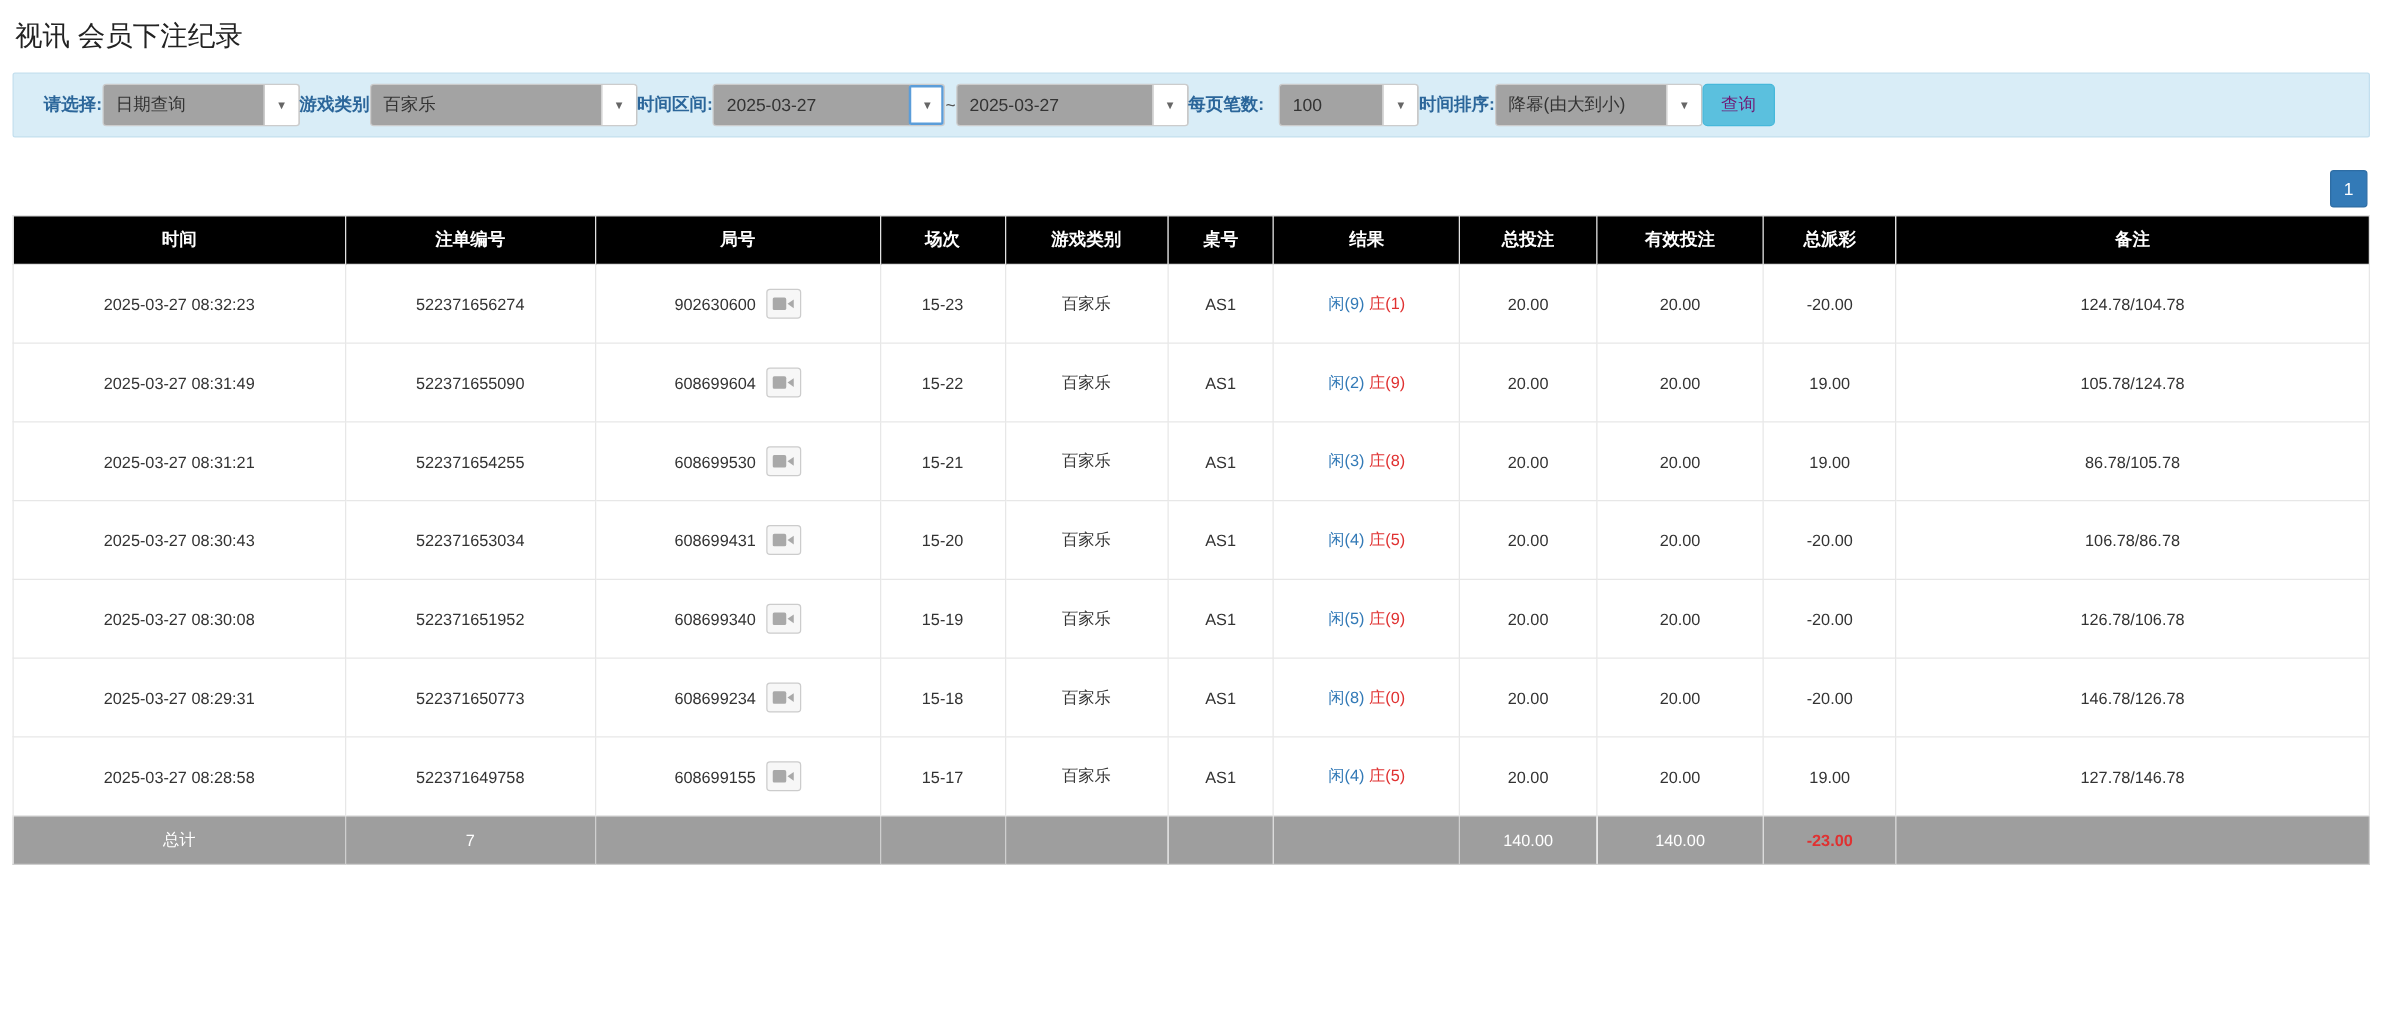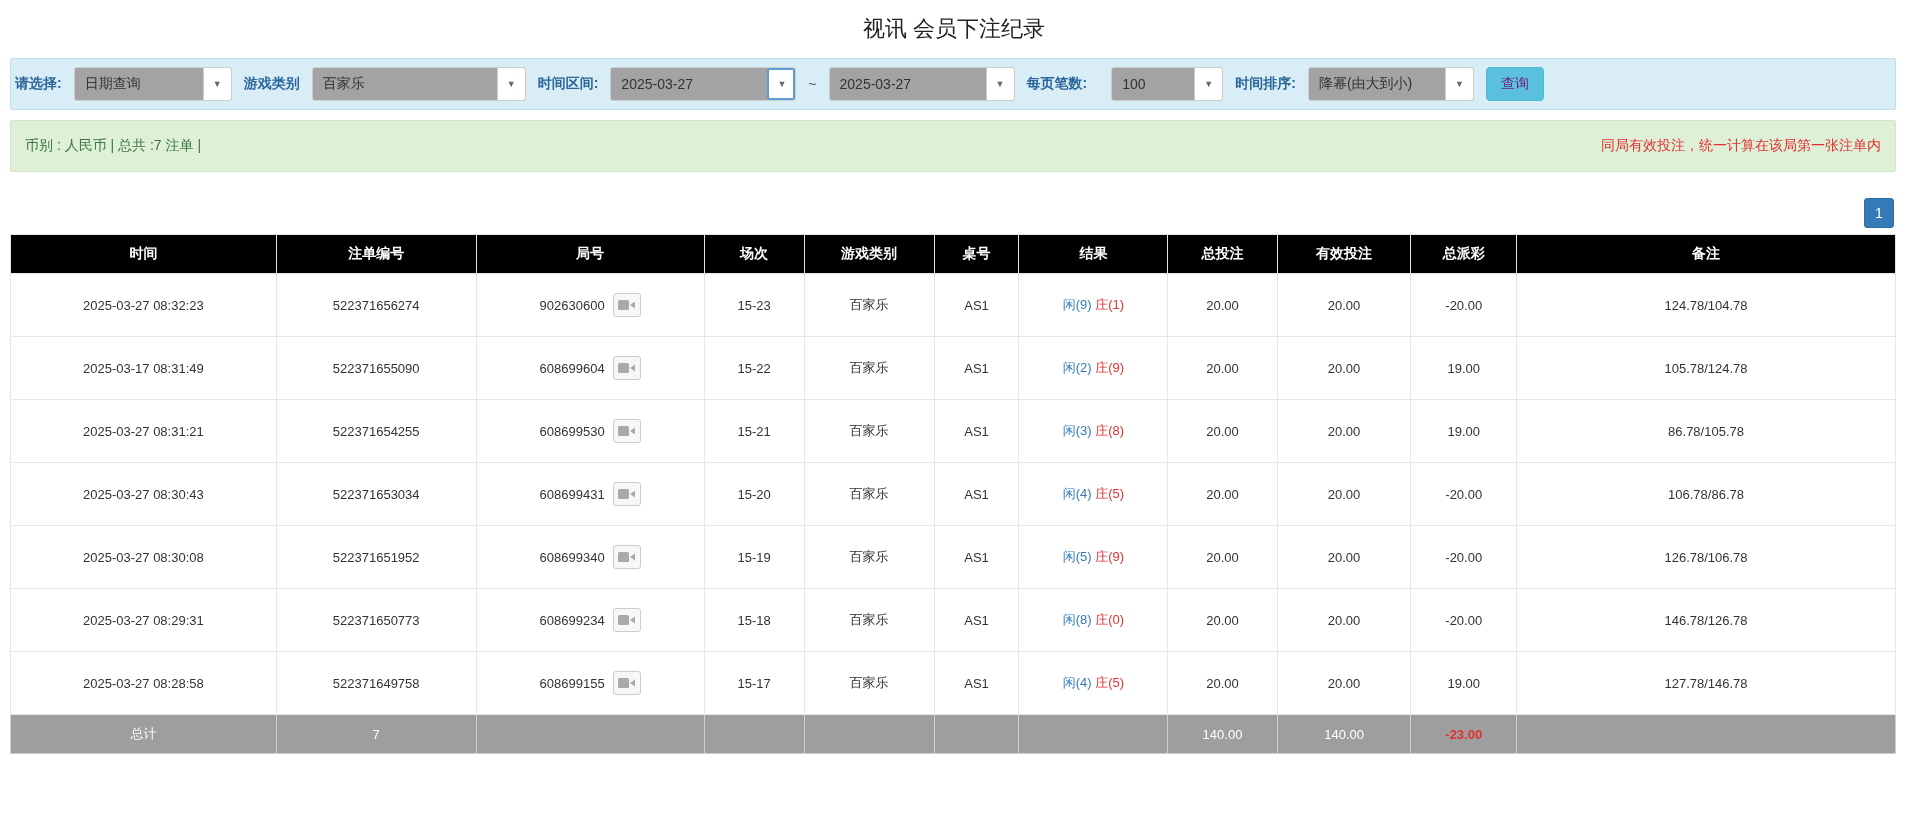--- a/index.html
+++ b/index.html
@@ -1,30 +1,30 @@
 <!DOCTYPE html>
 <html><head>
 <meta charset="utf-8">
 <style>
   * { box-sizing: border-box; margin: 0; padding: 0; }
   html, body { background: #fff; font-family: "Liberation Sans", "DejaVu Sans", sans-serif; color: #333; }
   .page { width: 1906px; min-height: 815px; padding: 8px 10px 20px 10px; }
 
-  .page-title { font-size: 22px; font-weight: 500; color: #222; padding: 6px 0 4px 2px; text-align: center; }
+  .page-title { font-size: 22px; font-weight: 500; color: #222; padding: 6px 0 4px 2px; }
 
   
   .filter-bar {
     margin-top: 10px;
     background: #d9edf7;
     border: 1px solid #c3dfee;
     border-radius: 2px;
-    padding: 8px 4px;
+    padding: 8px 24px;
     display: flex;
     align-items: center;
-    gap: 12px;
+    gap: 0;
     height: 52px;
   }
   .filter-label { color: #2b669a; font-weight: bold; font-size: 14px; white-space: nowrap; }
   .select {
     display: inline-flex;
     align-items: stretch;
     background: #a3a3a3;
     border: 1px solid #ccc;
     border-radius: 3px;
     height: 34px;
@@ -137,24 +137,20 @@
 
     <span class="filter-label">时间排序:</span>
     <div class="select w-sort">
       <span class="value">降幂(由大到小)</span>
       <span class="caret">▼</span>
     </div>
 
     <button class="btn-search">查询</button>
   </div>
 
-  <div class="summary-bar">
-    <span class="summary-left">币别 : 人民币 | 总共 :7 注单 |</span>
-    <span class="summary-right">同局有效投注，统一计算在该局第一张注单内</span>
-  </div>
 
   <div class="pager pager-top">
     <button class="page-btn">1</button>
   </div>
 
   <table class="records">
     <colgroup>
       <col style="width:14.1%">
         <col style="width:10.6%">
         <col style="width:12.1%">
@@ -202,21 +198,21 @@
         <td>百家乐</td>
         <td>AS1</td>
         <td><span class="player">闲(9)</span> <span class="banker">庄(1)</span></td>
         <td class="link">20.00</td>
         <td>20.00</td>
         <td class="neg">-20.00</td>
         <td>124.78/104.78</td>
       </tr>
 
       <tr>
-        <td>2025-03-17 08:31:49</td>
+        <td>2025-03-27 08:31:49</td>
         <td>522371655090</td>
         <td>
           <span class="round-cell">
               <span>608699604</span>
               <button class="video-btn">
                 <svg width="18" height="12" viewBox="0 0 18 12">
                   <rect x="0" y="1" width="11" height="10" rx="1.5" fill="#a9a9a9"></rect>
                   <polygon points="12,6 17,2.5 17,9.5" fill="#a9a9a9"></polygon>
                 </svg>
               </button>

